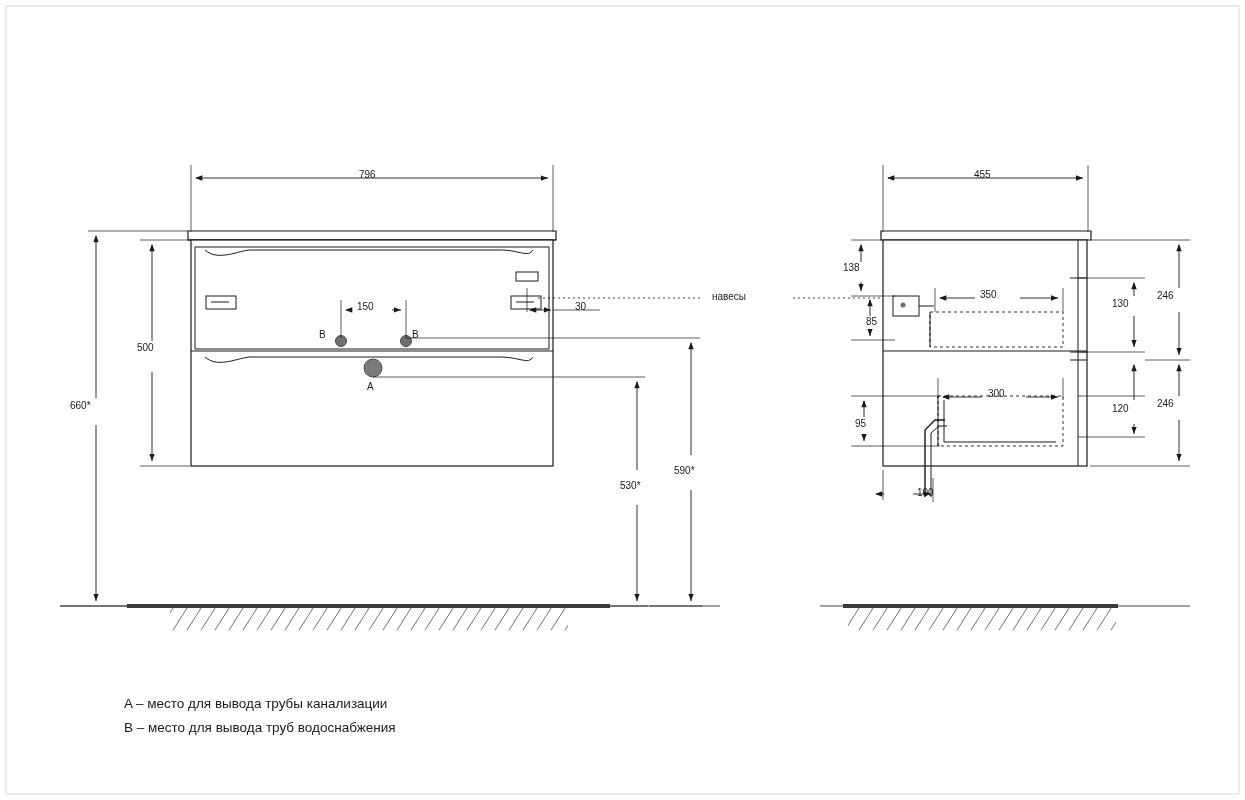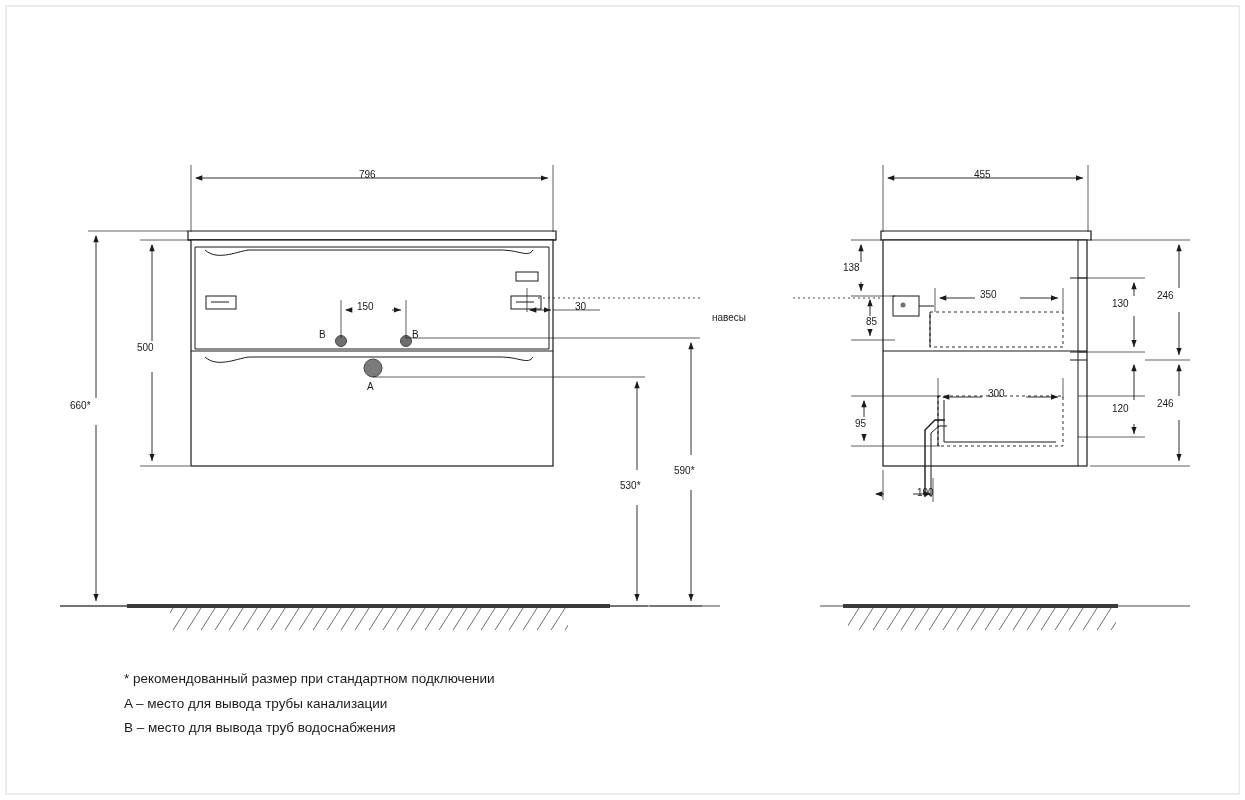--- a/index.html
+++ b/index.html
@@ -231,31 +231,30 @@
   <div class="lbl" style="left:70px; top:400px;">660*</div>
   <div class="lbl" style="left:357px; top:301px;">150</div>
   <div class="lbl" style="left:575px; top:301px;text-align:center;">30</div>
   <div class="lbl" style="left:620px; top:480px;">530*</div>
   <div class="lbl" style="left:674px; top:465px;">590*</div>
 
   <div class="lbl" style="left:319px; top:329px;">B</div>
   <div class="lbl" style="left:412px; top:329px;">B</div>
   <div class="lbl" style="left:367px; top:381px;">A</div>
 
-  <div class="lbl" style="left:712px; top:291px;margin-top:21px;">навесы</div>
+  <div class="lbl" style="left:712px; top:291px;">навесы</div>
 
   <div class="lbl" style="left:974px; top:169px;">455</div>
   <div class="lbl" style="left:843px; top:262px;">138</div>
   <div class="lbl" style="left:866px; top:316px;">85</div>
   <div class="lbl" style="left:855px; top:418px;">95</div>
   <div class="lbl" style="left:980px; top:289px;">350</div>
   <div class="lbl" style="left:988px; top:388px;">300</div>
   <div class="lbl" style="left:1112px; top:298px;">130</div>
   <div class="lbl" style="left:1112px; top:403px;">120</div>
   <div class="lbl" style="left:1157px; top:290px;">246</div>
   <div class="lbl" style="left:1157px; top:398px;">246</div>
   <div class="lbl" style="left:917px; top:487px;">100</div>
 
-  <div class="note" style="left:124px; top:671px;">* рекомендованный размер при стандартном подключении</div>
   <div class="note" style="left:124px; top:696px;">A – место для вывода трубы канализации</div>
   <div class="note" style="left:124px; top:720px;">B – место для вывода труб водоснабжения</div>
 
 </div>
 
 </body></html>

